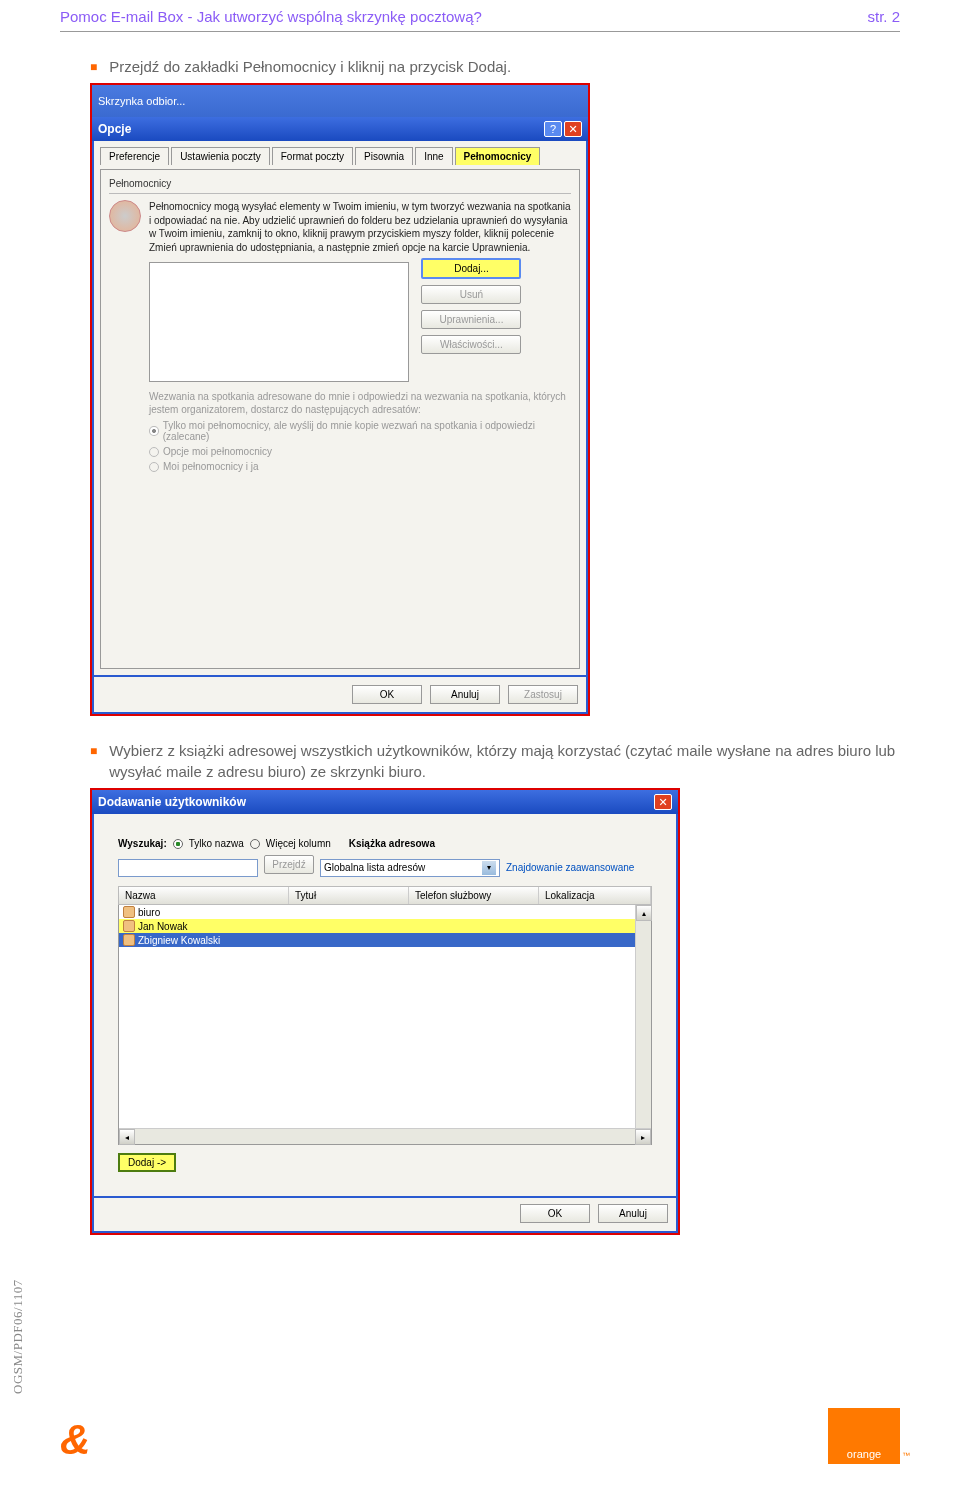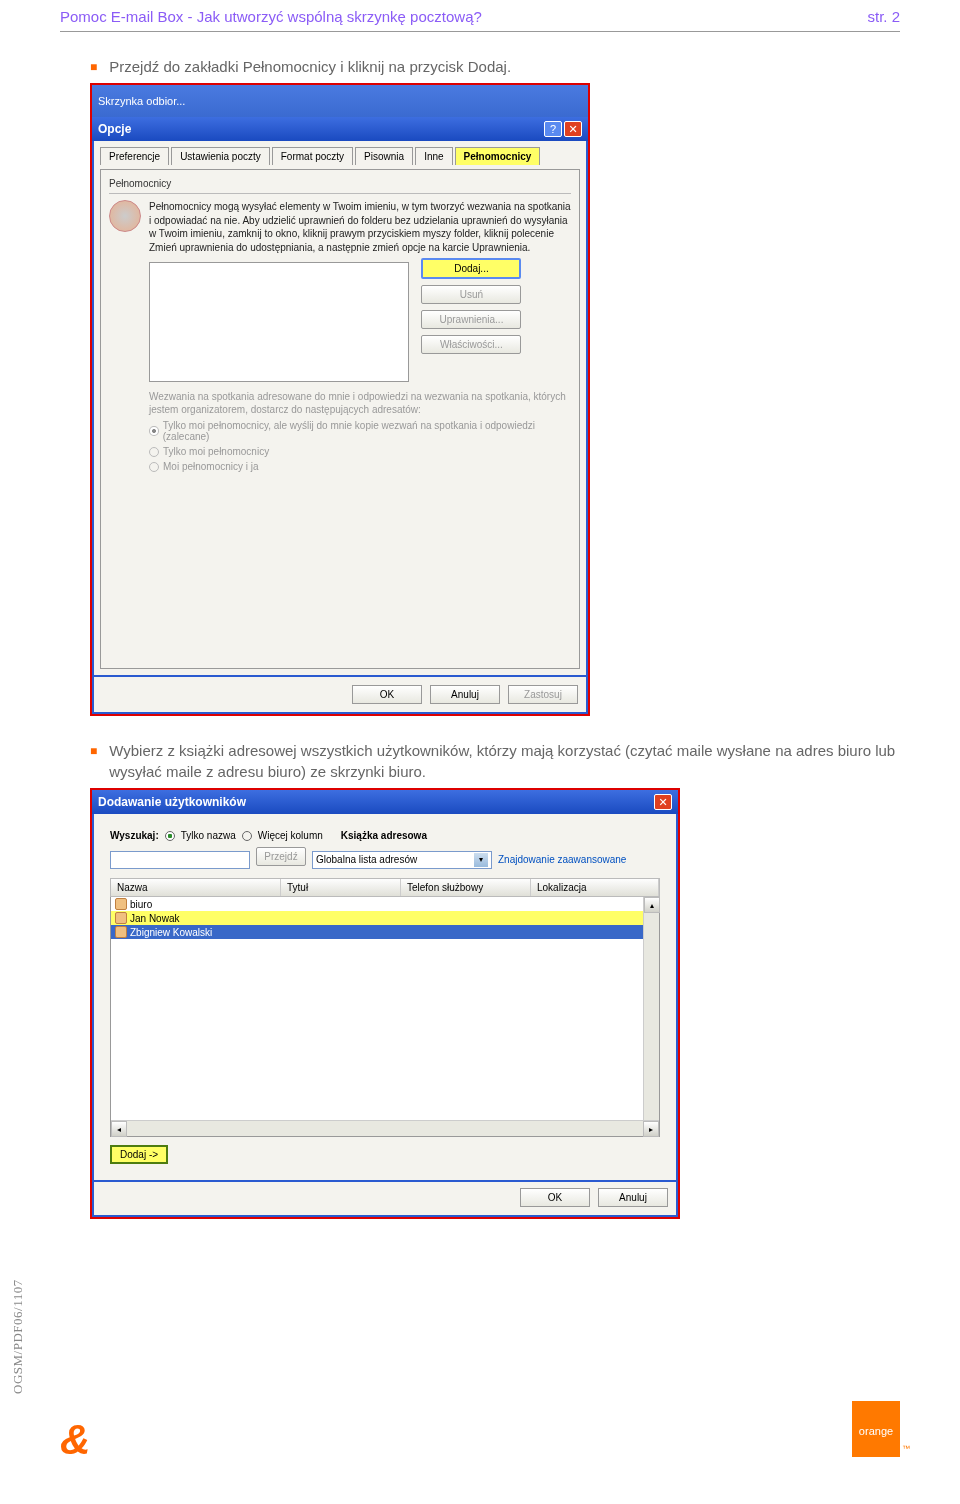--- a/index.html
+++ b/index.html
@@ -37,21 +37,21 @@
   .gray-text { color:#999; font-size:10px; margin-top:8px; line-height:1.3; }
   .radio-row { color:#999; font-size:10px; margin-top:4px; display:flex; align-items:center; gap:4px; }
   .radio-dot { width:10px; height:10px; border:1px solid #bbb; border-radius:50%; display:inline-block; }
   .radio-dot.sel { background:radial-gradient(#888 0 30%, #fff 40%); }
   .dlg-footer { display:flex; justify-content:flex-end; gap:8px; padding:8px; background:#f4f3ee; border:2px solid #2a5ad0; border-top:none; }
   .foot-btn { border:1px solid #999; background:linear-gradient(#fff,#e8e8e0); font-size:10px; padding:3px 0; width:70px; text-align:center; border-radius:0; }
   .foot-btn.disabled { color:#999; }
 
   
   .dlg2-wrap { border:2px solid #d00; margin-left:30px; width:590px; margin-top:6px; }
-  .dlg2-body { background:#f4f3ee; border:2px solid #2a5ad0; border-top:none; padding:16px; }
+  .dlg2-body { background:#f4f3ee; border:2px solid #2a5ad0; border-top:none; padding:24px; }
   .row { display:flex; align-items:center; gap:6px; font-size:10px; margin-bottom:6px; }
   .row label { font-weight:bold; }
   .radio2 { width:10px; height:10px; border:1px solid #666; border-radius:50%; }
   .radio2.sel { background:radial-gradient(#2a8a2a 0 35%, #fff 45%); }
   .txt-input { border:1px solid #7a9acc; background:#fff; height:18px; width:140px; font-size:10px; padding:1px 3px; }
   .combo { border:1px solid #7a9acc; background:#fff; height:18px; width:180px; font-size:10px; display:flex; justify-content:space-between; align-items:center; padding:0 3px; }
   .combo-arrow { width:14px; height:14px; background:linear-gradient(#cde,#9bd); display:flex; align-items:center; justify-content:center; font-size:8px; }
   .link { color:#0050c0; font-size:10px; cursor:pointer; }
   .list-hdr { display:flex; background:linear-gradient(#fefefe,#e0e0d8); border:1px solid #bbb; font-size:10px; }
   .list-hdr div { padding:3px 6px; border-right:1px solid #ccc; }
@@ -64,21 +64,21 @@
   .scroll-h { position:absolute; left:0; right:0; bottom:0; height:16px; background:#e8e8e0; border-top:1px solid #ccc; display:flex; justify-content:space-between; }
   .sc-btn { width:16px; height:16px; background:linear-gradient(#fff,#d0d0c8); border:1px solid #bbb; font-size:8px; display:flex; align-items:center; justify-content:center; }
   .add-row { display:flex; gap:6px; margin-top:8px; align-items:center; }
   .add-btn { border:2px solid #4d7c0f; background:#ffff66; font-size:10px; padding:2px 8px; }
   .add-field { border:1px solid #7a9acc; background:#fff; height:18px; flex:1; font-size:10px; padding:1px 4px; text-decoration:underline; }
   .dlg2-foot { display:flex; justify-content:flex-end; gap:8px; padding:6px 8px 8px 8px; background:#f4f3ee; border:2px solid #2a5ad0; border-top:none; }
 
   
   .sidecode { position:absolute; left:26px; bottom:110px; transform:rotate(-90deg); transform-origin:left bottom; color:#888; font-size:13px; font-family:'Trebuchet MS'; letter-spacing:0.5px; }
   .logo-left { position:absolute; left:60px; bottom:40px; font-size:42px; color:#f60; font-weight:bold; font-style:italic; }
-  .logo-right { position:absolute; right:60px; bottom:47px; width:48px; height:56px; background:#ff7900; color:#fff; font-size:11px; display:flex; align-items:flex-end; justify-content:center; padding-bottom:20px; }
+  .logo-right { position:absolute; right:60px; bottom:40px; width:72px; height:56px; background:#ff7900; color:#fff; font-size:11px; display:flex; align-items:flex-end; justify-content:center; padding-bottom:4px; }
   .logo-right::after { content:"™"; font-size:8px; position:absolute; right:-10px; bottom:4px; color:#ff7900; }
 </style>
 </head>
 <body>
 
 <div class="page">
   <div class="header">
     <span>Pomoc E-mail Box - Jak utworzyć wspólną skrzynkę pocztową?</span>
     <span>str. 2</span>
   </div>
@@ -122,21 +122,21 @@
             <div class="xp-btn disabled">Właściwości...</div>
           </div>
         </div>
         <div class="gray-text" style="margin-left:40px;">Wezwania na spotkania adresowane do mnie i odpowiedzi na wezwania na spotkania, których jestem organizatorem, dostarcz do następujących adresatów:</div>
         <div class="radio-row" style="margin-left:40px;">
             <span class="radio-dot sel"></span>
             <span>Tylko moi pełnomocnicy, ale wyślij do mnie kopie wezwań na spotkania i odpowiedzi (zalecane)</span>
           </div>
         <div class="radio-row" style="margin-left:40px;">
             <span class="radio-dot"></span>
-            <span>Tylko moi pełnomocnicy</span>
+            <span>Opcje moi pełnomocnicy</span>
           </div>
         <div class="radio-row" style="margin-left:40px;">
             <span class="radio-dot"></span>
             <span>Moi pełnomocnicy i ja</span>
           </div>
       </div>
     </div>
     <div class="dlg-footer">
       <div class="foot-btn">OK</div>
       <div class="foot-btn">Anuluj</div>

